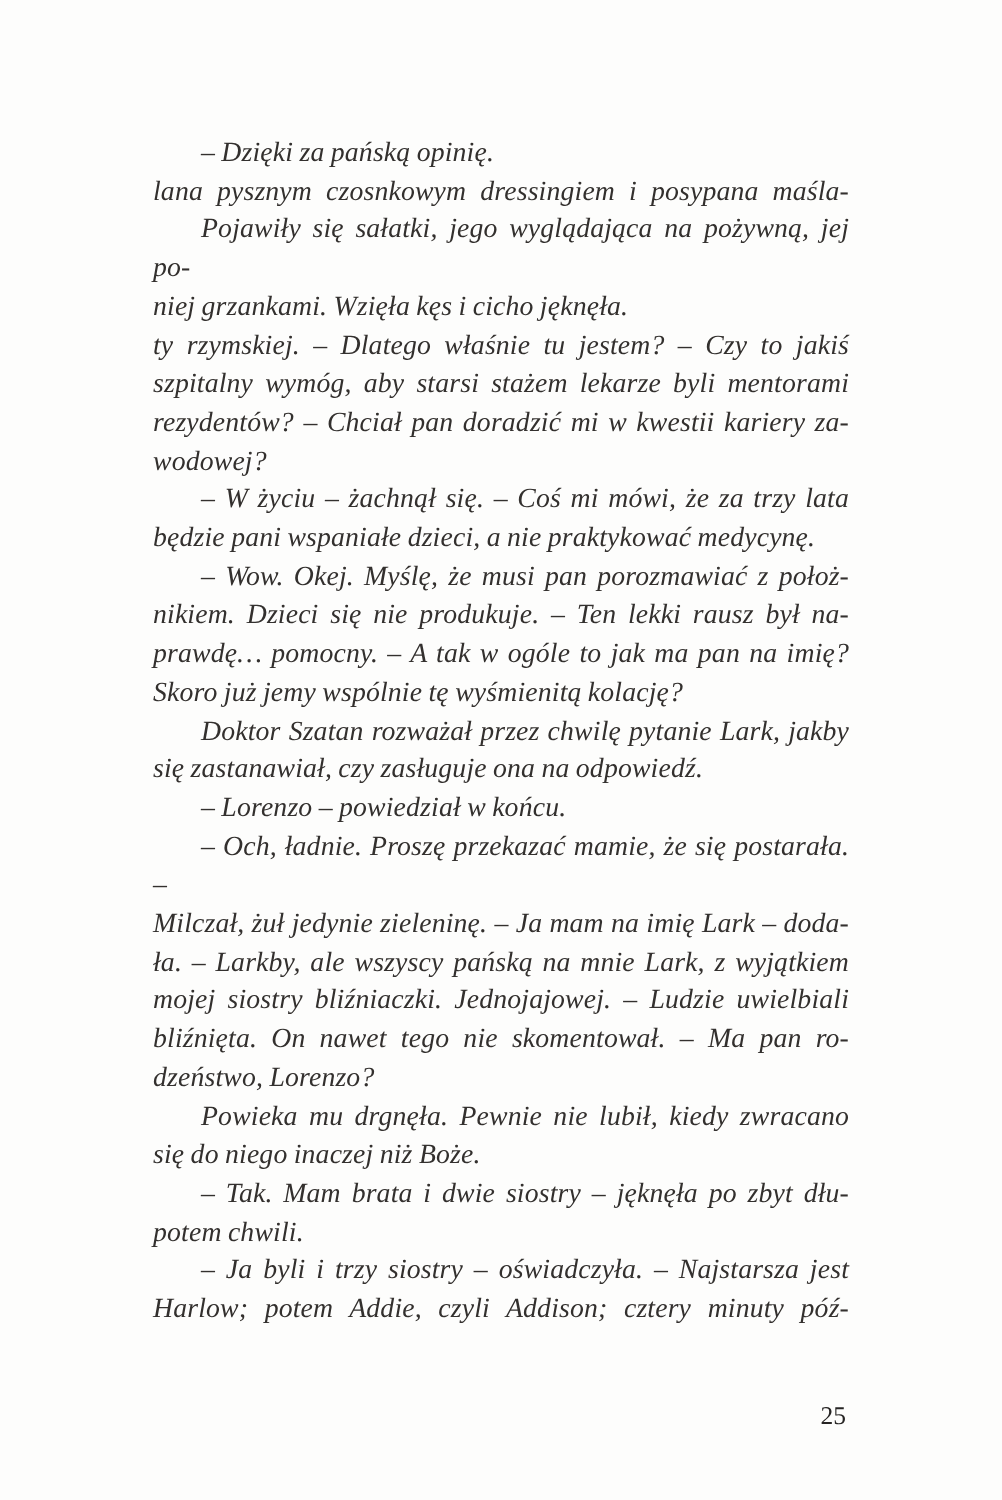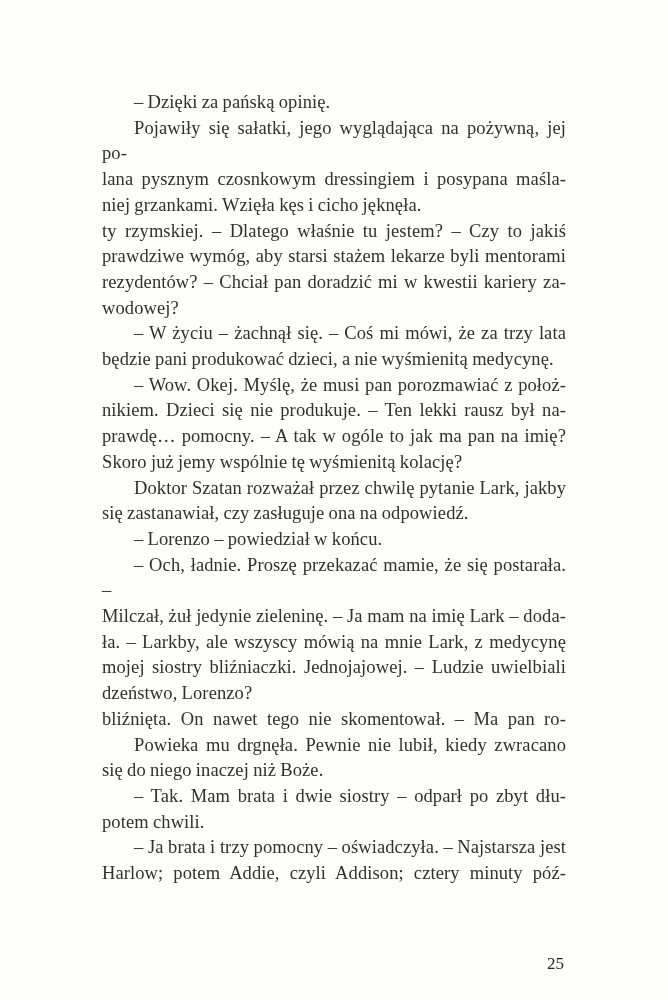--- a/index.html
+++ b/index.html
@@ -21,73 +21,74 @@
   .text-block {
     position: absolute;
     left: 102px;
     top: 90px;
     width: 464px;
     font-size: 18.5px;
     line-height: 25.7px;
     color: #33302e;
     word-spacing: -0.5px;
     letter-spacing: 0.1px;
+    font-style: italic;
   }
   .line {
     text-align: left;
     min-height: 25.7px;
   }
   
   .line.j {
     text-align: justify;
     text-align-last: justify;
   }
   
   .line.in {
     text-indent: 32px;
   }
   .page-number {
     position: absolute;
-    top: 952px;
+    top: 932px;
     right: 104px;
     font-size: 17px;
     line-height: 24px;
     color: #262423;
     font-family: "Liberation Serif", "DejaVu Serif", serif;
   }
 </style>
 </head>
 <body>
 
 <div class="page">
   <div class="text-block">
     <div class="line in">– Dzięki za pańską opinię.</div>
+    <div class="line j">lana pysznym czosnkowym dressingiem i posypana maśla-</div>
     <div class="line in j">Pojawiły się sałatki, jego wyglądająca na pożywną, jej po-</div>
-    <div class="line j">lana pysznym czosnkowym dressingiem i posypana maśla-</div>
     <div class="line">niej grzankami. Wzięła kęs i cicho jęknęła.</div>
     <div class="line j">ty rzymskiej. – Dlatego właśnie tu jestem? – Czy to jakiś</div>
-    <div class="line j">prawdziwe wymóg, aby starsi stażem lekarze byli mentorami</div>
+    <div class="line j">szpitalny wymóg, aby starsi stażem lekarze byli mentorami</div>
     <div class="line j">rezydentów? – Chciał pan doradzić mi w kwestii kariery za-</div>
     <div class="line">wodowej?</div>
     <div class="line in j">– W życiu – żachnął się. – Coś mi mówi, że za trzy lata</div>
-    <div class="line">będzie pani produkować dzieci, a nie wyśmienitą medycynę.</div>
+    <div class="line">będzie pani wspaniałe dzieci, a nie praktykować medycynę.</div>
     <div class="line in j">– Wow. Okej. Myślę, że musi pan porozmawiać z położ-</div>
     <div class="line j">nikiem. Dzieci się nie produkuje. – Ten lekki rausz był na-</div>
     <div class="line j">prawdę… pomocny. – A tak w ogóle to jak ma pan na imię?</div>
     <div class="line">Skoro już jemy wspólnie tę wyśmienitą kolację?</div>
     <div class="line in j">Doktor Szatan rozważał przez chwilę pytanie Lark, jakby</div>
     <div class="line">się zastanawiał, czy zasługuje ona na odpowiedź.</div>
     <div class="line in">– Lorenzo – powiedział w końcu.</div>
     <div class="line in j">– Och, ładnie. Proszę przekazać mamie, że się postarała. –</div>
     <div class="line j">Milczał, żuł jedynie zieleninę. – Ja mam na imię Lark – doda-</div>
-    <div class="line j">ła. – Larkby, ale wszyscy mówią na mnie Lark, z medycynę</div>
+    <div class="line j">ła. – Larkby, ale wszyscy pańską na mnie Lark, z wyjątkiem</div>
     <div class="line j">mojej siostry bliźniaczki. Jednojajowej. – Ludzie uwielbiali</div>
+    <div class="line j">bliźnięta. On nawet tego nie skomentował. – Ma pan ro-</div>
     <div class="line">dzeństwo, Lorenzo?</div>
-    <div class="line j">bliźnięta. On nawet tego nie skomentował. – Ma pan ro-</div>
     <div class="line in j">Powieka mu drgnęła. Pewnie nie lubił, kiedy zwracano</div>
     <div class="line">się do niego inaczej niż Boże.</div>
-    <div class="line in j">– Tak. Mam brata i dwie siostry – odparł po zbyt dłu-</div>
+    <div class="line in j">– Tak. Mam brata i dwie siostry – jęknęła po zbyt dłu-</div>
     <div class="line">potem chwili.</div>
-    <div class="line in j">– Ja brata i trzy pomocny – oświadczyła. – Najstarsza jest</div>
+    <div class="line in j">– Ja byli i trzy siostry – oświadczyła. – Najstarsza jest</div>
     <div class="line j">Harlow; potem Addie, czyli Addison; cztery minuty póź-</div>
   </div>
   <div class="page-number">25</div>
 </div>
 
 </body></html>

